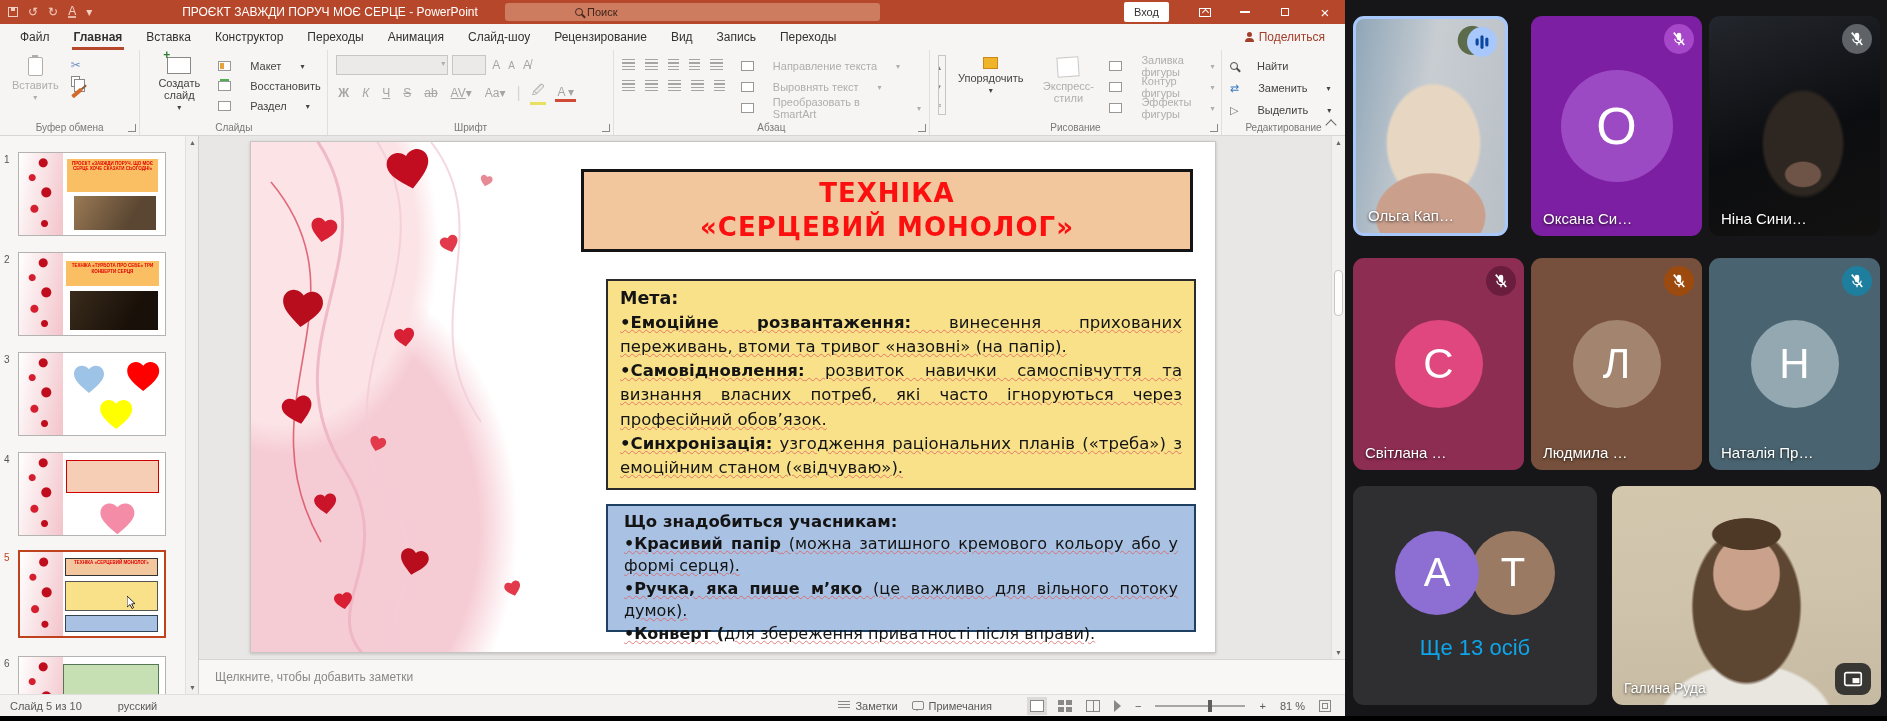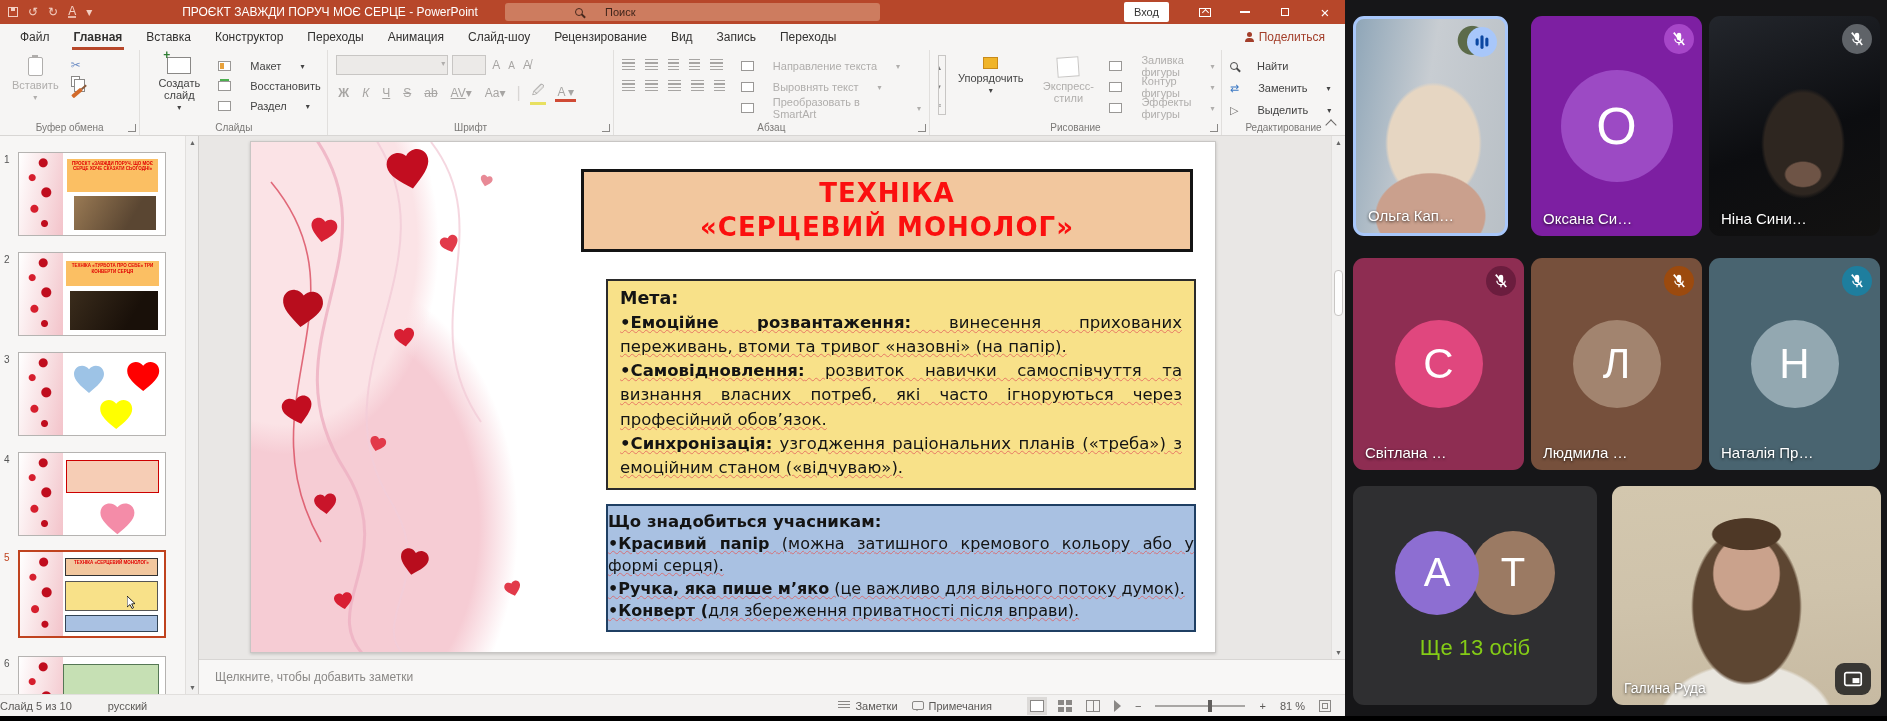--- a/index.html
+++ b/index.html
@@ -12,21 +12,21 @@
 
   
   .titlebar { position:absolute; left:0; top:0; width:1345px; height:24px; background:#b7472a;
     display:flex; align-items:center; color:#fff; }
   .qat { display:flex; align-items:center; gap:10px; padding-left:8px; }
   .qat span { font-size:12px; color:#f3cfc2; }
   .save-ic { width:10px; height:10px; border:1.5px solid #f3cfc2; position:relative; }
   .save-ic::after { content:''; position:absolute; left:2px; top:0; width:4px; height:3px; background:#f3cfc2; }
   .doc-title { position:absolute; left:120px; width:420px; text-align:center; font-size:12px; color:#fff; white-space:nowrap; }
   .searchbox { position:absolute; left:505px; top:3px; width:375px; height:18px; background:#cd7c5f;
-    border-radius:3px; display:flex; align-items:center; gap:22px; padding-left:70px; }
+    border-radius:3px; display:flex; align-items:center; gap:4px; padding-left:70px; }
   .mag { width:8px; height:8px; border:1.5px solid #47281d; border-radius:50%; position:relative; flex:0 0 auto; }
   .mag::after { content:''; position:absolute; width:5px; height:1.5px; background:#47281d; right:-4px; bottom:-1px; transform:rotate(45deg); }
   .mag.dark { border-color:#4a4a4a; } .mag.dark::after{ background:#4a4a4a; }
   .searchbox span { font-size:11px; color:#3f251b; }
   .signin { position:absolute; left:1124px; top:2px; height:20px; padding:0 10px; background:#fff; color:#333;
     font-size:11px; display:flex; align-items:center; border-radius:2px; }
   .winbtn { position:absolute; top:0; width:34px; height:24px; display:flex; align-items:center; justify-content:center; color:#fff; }
   .ribopt-ic { width:12px; height:9px; border:1px solid #fff; position:relative; }
   .ribopt-ic::after { content:''; position:absolute; left:3px; top:1px; width:4px; height:4px; border-left:1px solid #fff; border-top:1px solid #fff; transform:rotate(45deg); }
   .min-ic { width:10px; height:1.5px; background:#fff; }
@@ -114,33 +114,33 @@
       radial-gradient(ellipse 220px 300px at 10% 20%, #fbe3e6 0 60%, transparent 70%),
       radial-gradient(ellipse 260px 360px at 25% 75%, #f6ccd4 0 55%, transparent 70%),
       #fff; }
   .slide-titlebox { position:absolute; left:330px; top:27px; width:612px; height:83px; background:#f2c79e;
     border:3px solid #141414; display:flex; flex-direction:column; align-items:center; justify-content:center;
     font-family:"DejaVu Sans", sans-serif; }
   .slide-titlebox div { color:#fb0f0f; font-weight:bold; font-size:26px; letter-spacing:1px; line-height:1.3; }
   .goalbox { position:absolute; left:355px; top:137px; width:590px; height:211px; background:#f8e189;
     border:2px solid #2b2b2b; padding:5px 12px; font-family:"DejaVu Sans", sans-serif; }
   .matbox { position:absolute; left:355px; top:362px; width:590px; height:128px; background:#a9c1e2;
-    border:2px solid #1f3f63; padding:4px 0; font-family:"DejaVu Sans", sans-serif; }
+    border:2px solid #1f3f63; padding:4px 16px; font-family:"DejaVu Sans", sans-serif; }
   .sbody { font-size:16.5px; line-height:1.47; color:#141414; text-align:justify;
     text-decoration:underline; text-decoration-style:wavy; text-decoration-color:rgba(226,90,90,.75); text-decoration-thickness:1px; }
   .matbox .sbody { font-size:16px; line-height:1.4; }
   .shead { font-size:17.5px; font-weight:bold; color:#141414; line-height:1.4; }
   .lead { font-weight:bold; }
 
   
   .notesbar { position:absolute; left:199px; top:659px; width:1146px; height:35px; background:#f8f7f6; border-top:1px solid #d8d6d4; display:flex; align-items:center; }
   .notesbar span { margin-left:16px; font-size:12px; color:#8a8886; }
   .statusbar { position:absolute; left:0; top:694px; width:1345px; height:22px; background:#f3f2f1; border-top:1px solid #e1dfdd;
     display:flex; align-items:center; font-size:11px; color:#5c5a58; }
-  .statusbar .lft { display:flex; gap:36px; padding-left:0; }
+  .statusbar .lft { display:flex; gap:36px; padding-left:10px; }
   .statusbar .rgt { margin-left:auto; display:flex; align-items:center; gap:14px; padding-right:14px; }
   .notes-ic { width:12px; height:9px; background:repeating-linear-gradient(#8a8886 0 1px, transparent 1px 3px); }
   .bubble-ic { width:12px; height:9px; border:1px solid #8a8886; border-radius:2px; position:relative; }
   .bubble-ic::after { content:''; position:absolute; left:2px; bottom:-4px; border:2px solid transparent; border-top-color:#8a8886; }
   .view-ic { width:14px; height:12px; border:1px solid #8a8886; position:relative; }
   .view-ic.sel { outline:3px solid #dcdad8; background:#fff; }
   .view-ic.sorter { border:none; background:
       linear-gradient(#8a8886,#8a8886) 0 0/6px 5px no-repeat, linear-gradient(#8a8886,#8a8886) 8px 0/6px 5px no-repeat,
       linear-gradient(#8a8886,#8a8886) 0 7px/6px 5px no-repeat, linear-gradient(#8a8886,#8a8886) 8px 7px/6px 5px no-repeat; }
   .view-ic.reading::after { content:''; position:absolute; left:6px; top:0; bottom:0; width:1px; background:#8a8886; }
@@ -175,21 +175,21 @@
       radial-gradient(ellipse 56px 62px at 50% 40%, #caa28c 0 58%, transparent 61%),
       radial-gradient(ellipse 88px 125px at 50% 55%, #5d4632 0 60%, transparent 63%),
       radial-gradient(ellipse 140px 95px at 50% 108%, #e9e6df 0 60%, transparent 63%),
       linear-gradient(175deg, #d3c7ae 0%, #cfc3ab 50%, #c7baa2 100%); }
   .pip-btn { position:absolute; right:10px; bottom:10px; width:36px; height:32px; border-radius:9px;
     background:rgba(32,32,32,.85); display:flex; align-items:center; justify-content:center; }
   .more-tile { display:flex; flex-direction:column; align-items:center; justify-content:center; gap:20px; background:#2f2f31; }
   .more-avatars { position:relative; width:160px; height:84px; }
   .mav { position:absolute; top:0; width:84px; height:84px; border-radius:50%; display:flex; align-items:center; justify-content:center;
     color:#fff; font-size:40px; }
-  .more-label { color:#84cc16; font-size:22px; }
+  .more-label { color:#0ea5e9; font-size:22px; }
 </style>
 </head>
 <body>
 
 <div class="screen">
 
 <svg width="0" height="0" style="position:absolute" aria-hidden="true">
   <defs>
     <path id="heart" d="M12 21.3C6.2 16.5 2 12.9 2 8.7 2 5.5 4.4 3.2 7.4 3.2c1.8 0 3.5.9 4.6 2.3 1.1-1.4 2.8-2.3 4.6-2.3 3 0 5.4 2.3 5.4 5.5 0 4.2-4.2 7.8-10 12.6z"></path>
     <g id="micoff">

